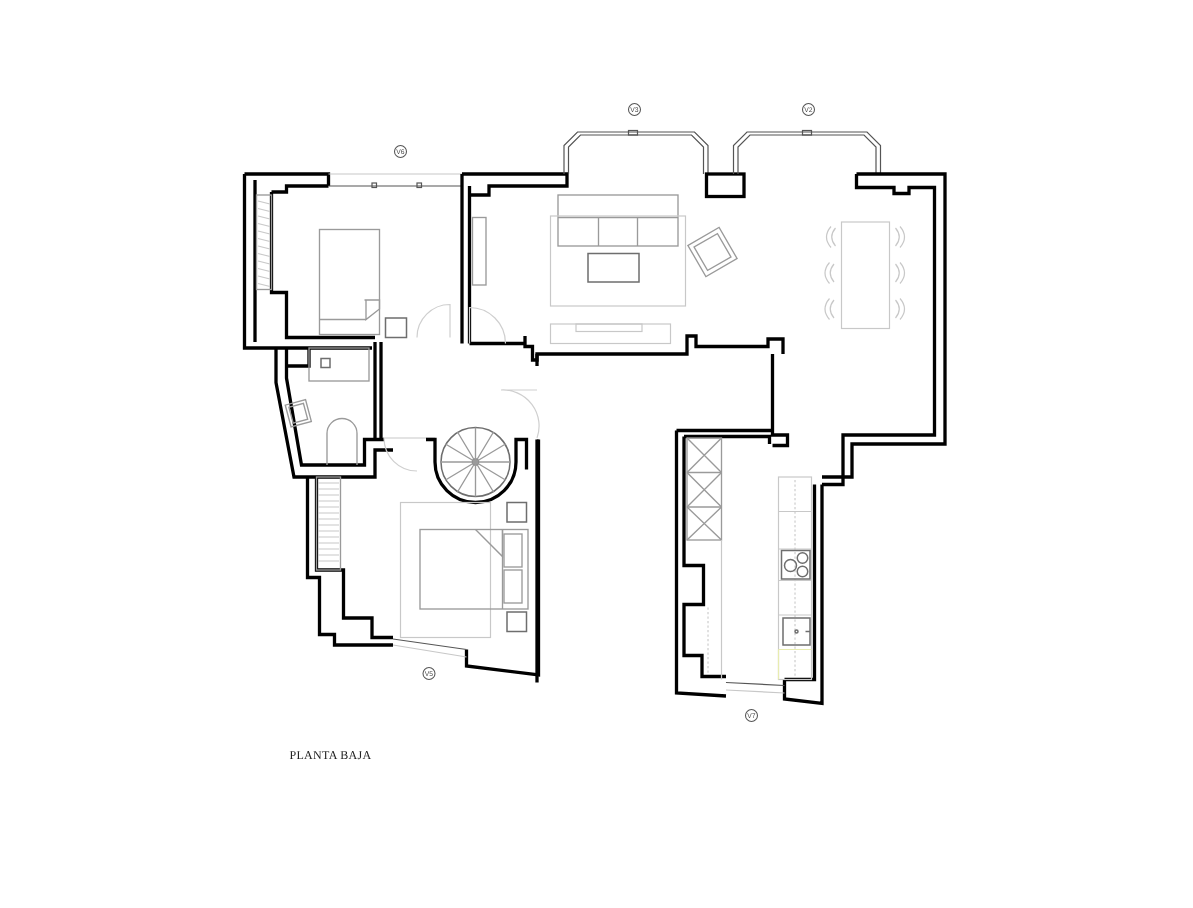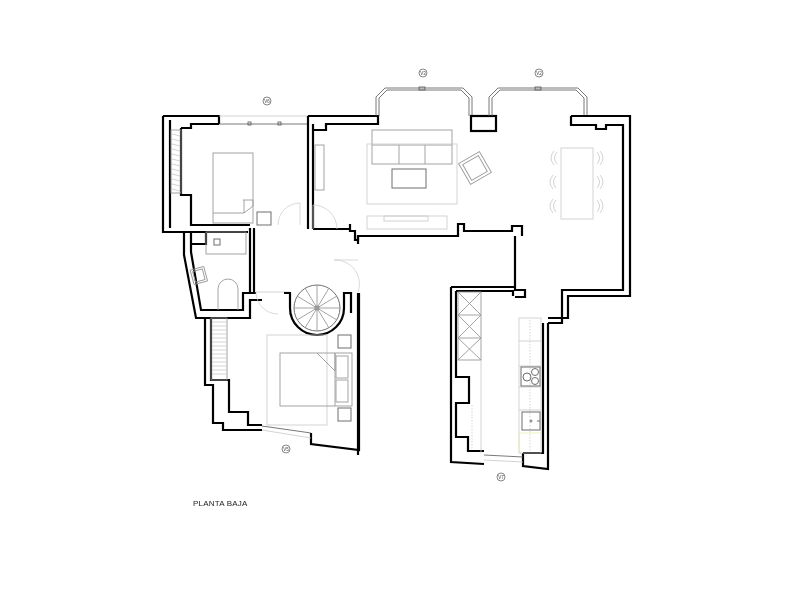--- a/index.html
+++ b/index.html
@@ -8,21 +8,21 @@
   .wall { fill: none; stroke: #000; stroke-width: 2.2; stroke-linejoin: miter; }
   .furn { fill: none; stroke: #9a9a9a; stroke-width: 0.9; }
   .furnd { fill: none; stroke: #6e6e6e; stroke-width: 1; }
   .light { fill: none; stroke: #c8c8c8; stroke-width: 0.8; }
   .door { fill: none; stroke: #cfcfcf; stroke-width: 0.8; }
   .win { fill: none; stroke: #555; stroke-width: 0.8; }
   .dash { fill: none; stroke: #bbb; stroke-width: 0.6; stroke-dasharray: 1.5 1.5; }
   .yel { fill: none; stroke: #e8ecb0; stroke-width: 0.8; }
   .tag-circle { fill: #fff; stroke: #555; stroke-width: 0.7; }
   .tag-text { font-family: "Liberation Sans", sans-serif; font-size: 4.5px; fill: #444; text-anchor: middle; dominant-baseline: central; }
-  .plan-label { position: absolute; left: 193px; top: 499px; font-size: 8px; color: #222; letter-spacing: 0.2px; font-family: Liberation Sans, sans-serif; }
+  .plan-label { position: absolute; left: 193px; top: 499px; font-size: 8px; color: #222; letter-spacing: 0.2px; font-family: Liberation Serif, serif; }
 </style>
 </head>
 <body>
 
 <svg width="795" height="605" viewBox="0 0 795 605" xmlns="http://www.w3.org/2000/svg">
 
   <g>
 
     <path class="wall" d="M163,116 L163,232 L248,232"></path>
     <path class="wall" d="M163,116 L219,116 L219,124"></path>

